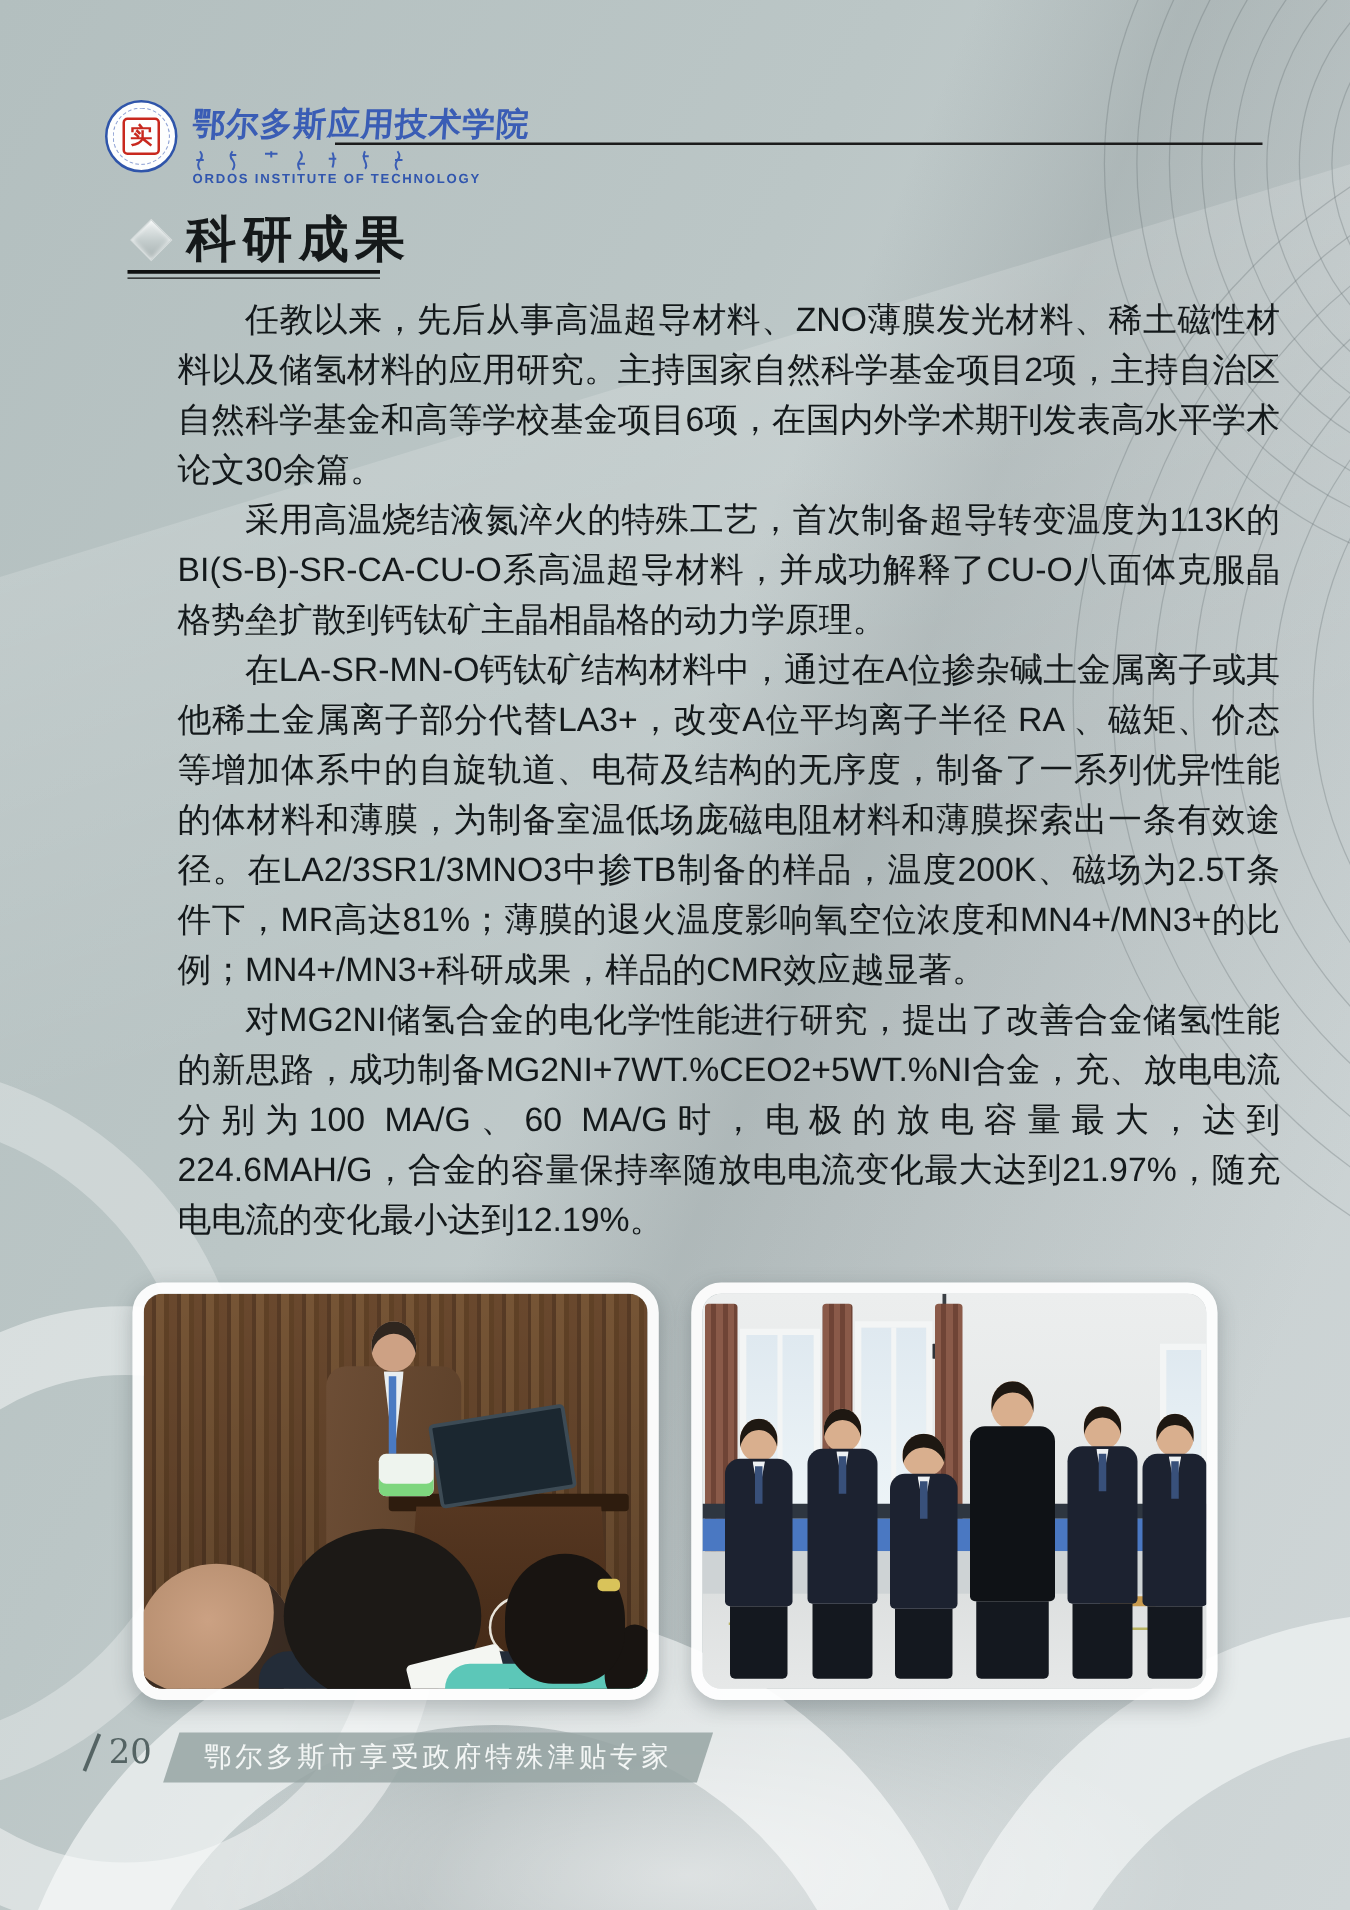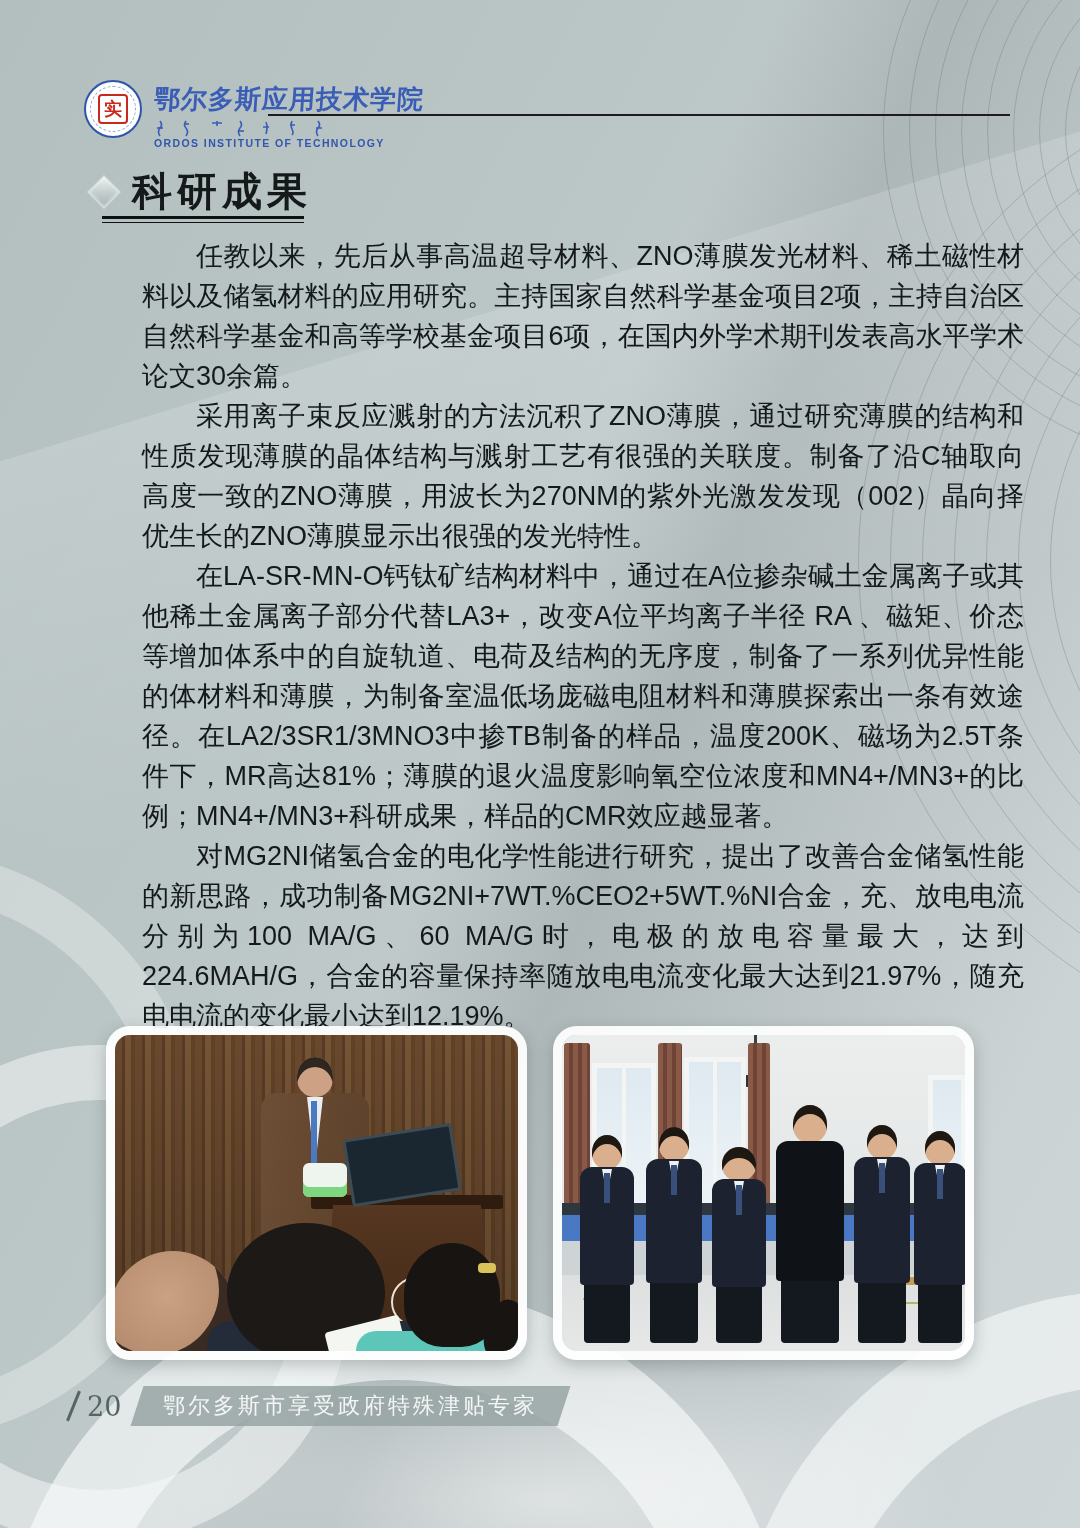--- a/index.html
+++ b/index.html
@@ -25,21 +25,21 @@
   .seal{width:26px;height:26px;border:2px solid #c8281e;border-radius:4px;color:#c8281e;
     font-family:"DejaVu Serif",serif;font-weight:bold;font-size:18px;line-height:26px;text-align:center;}
   .school-block{position:absolute;left:154px;top:82px;width:260px;}
   .school-cn{color:#3a5db5;font-family:"DejaVu Serif",serif;font-weight:bold;font-size:26px;
     letter-spacing:1px;transform:skewX(-4deg);white-space:nowrap;}
   .mongolian{margin-top:2px;height:18px;}
   .school-en{color:#3156ae;font-weight:bold;font-size:10.5px;letter-spacing:1.4px;white-space:nowrap;}
   .header-rule{position:absolute;left:268px;top:114px;width:742px;height:2px;background:#1c1c1c;}
   .header-title{position:absolute;right:72px;top:84px;font-size:24px;color:#1d2323;letter-spacing:1px;}
   
-  .title-row{position:absolute;left:92px;top:164px;display:flex;align-items:center;}
+  .title-row{position:absolute;left:109px;top:164px;display:flex;align-items:center;}
   .diamond{width:22px;height:22px;margin-right:16px;transform:rotate(45deg);
     background:linear-gradient(135deg,#eef2f2 0%,#c2cbcb 55%,#a9b3b3 100%);
     border:1px solid #d8dede;box-shadow:inset 0 0 4px rgba(255,255,255,0.8);}
   .section-title{font-family:"DejaVu Serif",serif;font-weight:bold;font-size:40px;color:#15191a;letter-spacing:5px;}
   .title-underline{position:absolute;left:102px;top:216px;width:202px;height:7px;box-sizing:border-box;
     border-top:3px solid #101212;border-bottom:1.5px solid #101212;}
   
   .article{position:absolute;left:108px;top:236px;width:882px;font-size:27px;line-height:40px;
     color:#14191b;text-align:justify;margin-left:34px;}
   .article p{margin:0;text-indent:2em;}
@@ -89,21 +89,21 @@
   .bench-base{position:absolute;left:0;top:206px;width:100%;height:34px;background:#ced3d5;}
   .stool{position:absolute;width:46px;height:8px;background:#c89a4e;border-radius:2px;box-shadow:0 22px 0 -3px #b9b465;}
   .gp{position:absolute;bottom:8px;display:flex;flex-direction:column;align-items:center;}
   .gp-head{width:30px;height:34px;border-radius:50% 50% 45% 45%;background:#d9af8e;box-shadow:inset 0 9px 0 rgba(20,16,12,0.95);}
   .gp-body{border-radius:12px 12px 4px 4px;background:#1c2230;position:relative;margin-top:-2px;}
   .gp-shirt{position:absolute;left:50%;top:2px;width:10px;height:26px;margin-left:-5px;background:#eef1f3;
     clip-path:polygon(0 0,100% 0,50% 100%);}
   .gp-tie{position:absolute;left:50%;top:6px;width:6px;height:30px;margin-left:-3px;background:#38507a;}
   .gp-legs{width:84%;background:#14181f;border-radius:0 0 4px 4px;}
   
-  .footer{position:absolute;left:72px;top:1386px;display:flex;align-items:center;}
+  .footer{position:absolute;left:72px;top:1386px;display:flex;align-items:flex-start;}
   .slash{width:3px;height:32px;background:#556464;transform:rotate(22deg);margin-right:12px;}
   .page-num{font-family:"DejaVu Serif",serif;font-size:27px;color:#546363;}
   .badge{margin-left:16px;transform:skewX(-18deg);background:rgba(150,165,163,0.85);padding:5px 26px;}
   .badge-text{display:block;transform:skewX(18deg);color:#f3f6f5;font-family:"DejaVu Serif",serif;
     font-size:22px;letter-spacing:3px;white-space:nowrap;}
 </style>
 </head>
 <body>
 
 <div class="page">
@@ -162,21 +162,21 @@
   <div class="header-rule"></div>
 
   <div class="title-row">
     <div class="diamond"></div>
     <div class="section-title">科研成果</div>
   </div>
   <div class="title-underline"></div>
 
   <div class="article">
     <p>任教以来，先后从事高温超导材料、ZNO薄膜发光材料、稀土磁性材料以及储氢材料的应用研究。主持国家自然科学基金项目2项，主持自治区自然科学基金和高等学校基金项目6项，在国内外学术期刊发表高水平学术论文30余篇。</p>
-    <p>采用离子束反应溅射的方法沉积了ZNO薄膜，通过研究薄膜的结构和性质发现薄膜的晶体结构与溅射工艺有很强的关联度。制备了沿C轴取向高度一致的ZNO薄膜，用波长为270NM的紫外光激发发现（002）晶向择优生长的ZNO薄膜显示出很强的发光特性。</p>
+    <p>采用高温烧结液氮淬火的特殊工艺，首次制备超导转变温度为113K的BI(S-B)-SR-CA-CU-O系高温超导材料，并成功解释了CU-O八面体克服晶格势垒扩散到钙钛矿主晶相晶格的动力学原理。</p>
     <p>在LA-SR-MN-O钙钛矿结构材料中，通过在A位掺杂碱土金属离子或其他稀土金属离子部分代替LA3+，改变A位平均离子半径 RA 、磁矩、价态等增加体系中的自旋轨道、电荷及结构的无序度，制备了一系列优异性能的体材料和薄膜，为制备室温低场庞磁电阻材料和薄膜探索出一条有效途径。在LA2/3SR1/3MNO3中掺TB制备的样品，温度200K、磁场为2.5T条件下，MR高达81%；薄膜的退火温度影响氧空位浓度和MN4+/MN3+的比例；MN4+/MN3+科研成果，样品的CMR效应越显著。</p>
     <p>对MG2NI储氢合金的电化学性能进行研究，提出了改善合金储氢性能的新思路，成功制备MG2NI+7WT.%CEO2+5WT.%NI合金，充、放电电流分别为100 MA/G、60 MA/G时，电极的放电容量最大，达到224.6MAH/G，合金的容量保持率随放电电流变化最大达到21.97%，随充电电流的变化最小达到12.19%。</p>
   </div>
 
   <div class="photos">
 
     <div class="photo">
       <div class="scene-lecture">
         <div class="lect-shade"></div>
         <div class="speaker-body"></div>

